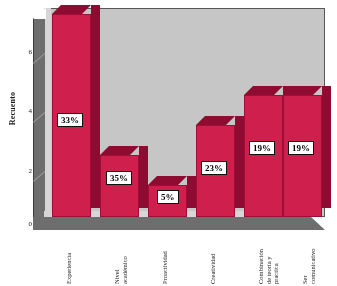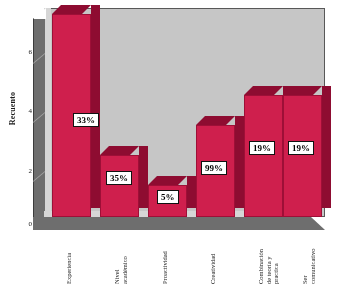--- a/index.html
+++ b/index.html
@@ -272,24 +272,24 @@
         <div class="bar-top" style="top:0px;"></div>
         <div class="bar-front" style="height:122px;"></div>
       </div>
 
       <div class="bar" style="left:250px; bottom:13px; width:39px; height:131px;">
         <div class="bar-side" style="bottom:9px; height:122px;"></div>
         <div class="bar-top" style="top:0px;"></div>
         <div class="bar-front" style="height:122px;"></div>
       </div>
 
-      <div class="data-label" style="left:40px;  top:105px;">33%</div>
+      <div class="data-label" style="left:24px;  top:105px;">33%</div>
       <div class="data-label" style="left:73px;  top:163px;">35%</div>
       <div class="data-label" style="left:124px; top:182px;">5%</div>
-      <div class="data-label" style="left:168px; top:153px;">99%</div>
+      <div class="data-label" style="left:168px; top:153px;">23%</div>
       <div class="data-label" style="left:216px; top:133px;">19%</div>
       <div class="data-label" style="left:255px; top:133px;">19%</div>
     </div>
   </div>
 
   <div id="x-labels">
     <div class="x-label" style="left:32px;  top:52px;">Experiencia</div>
     <div class="x-label" style="left:80px;  top:52px;">Nivel
 académico</div>
     <div class="x-label" style="left:128px; top:52px;">Proactividad</div>

